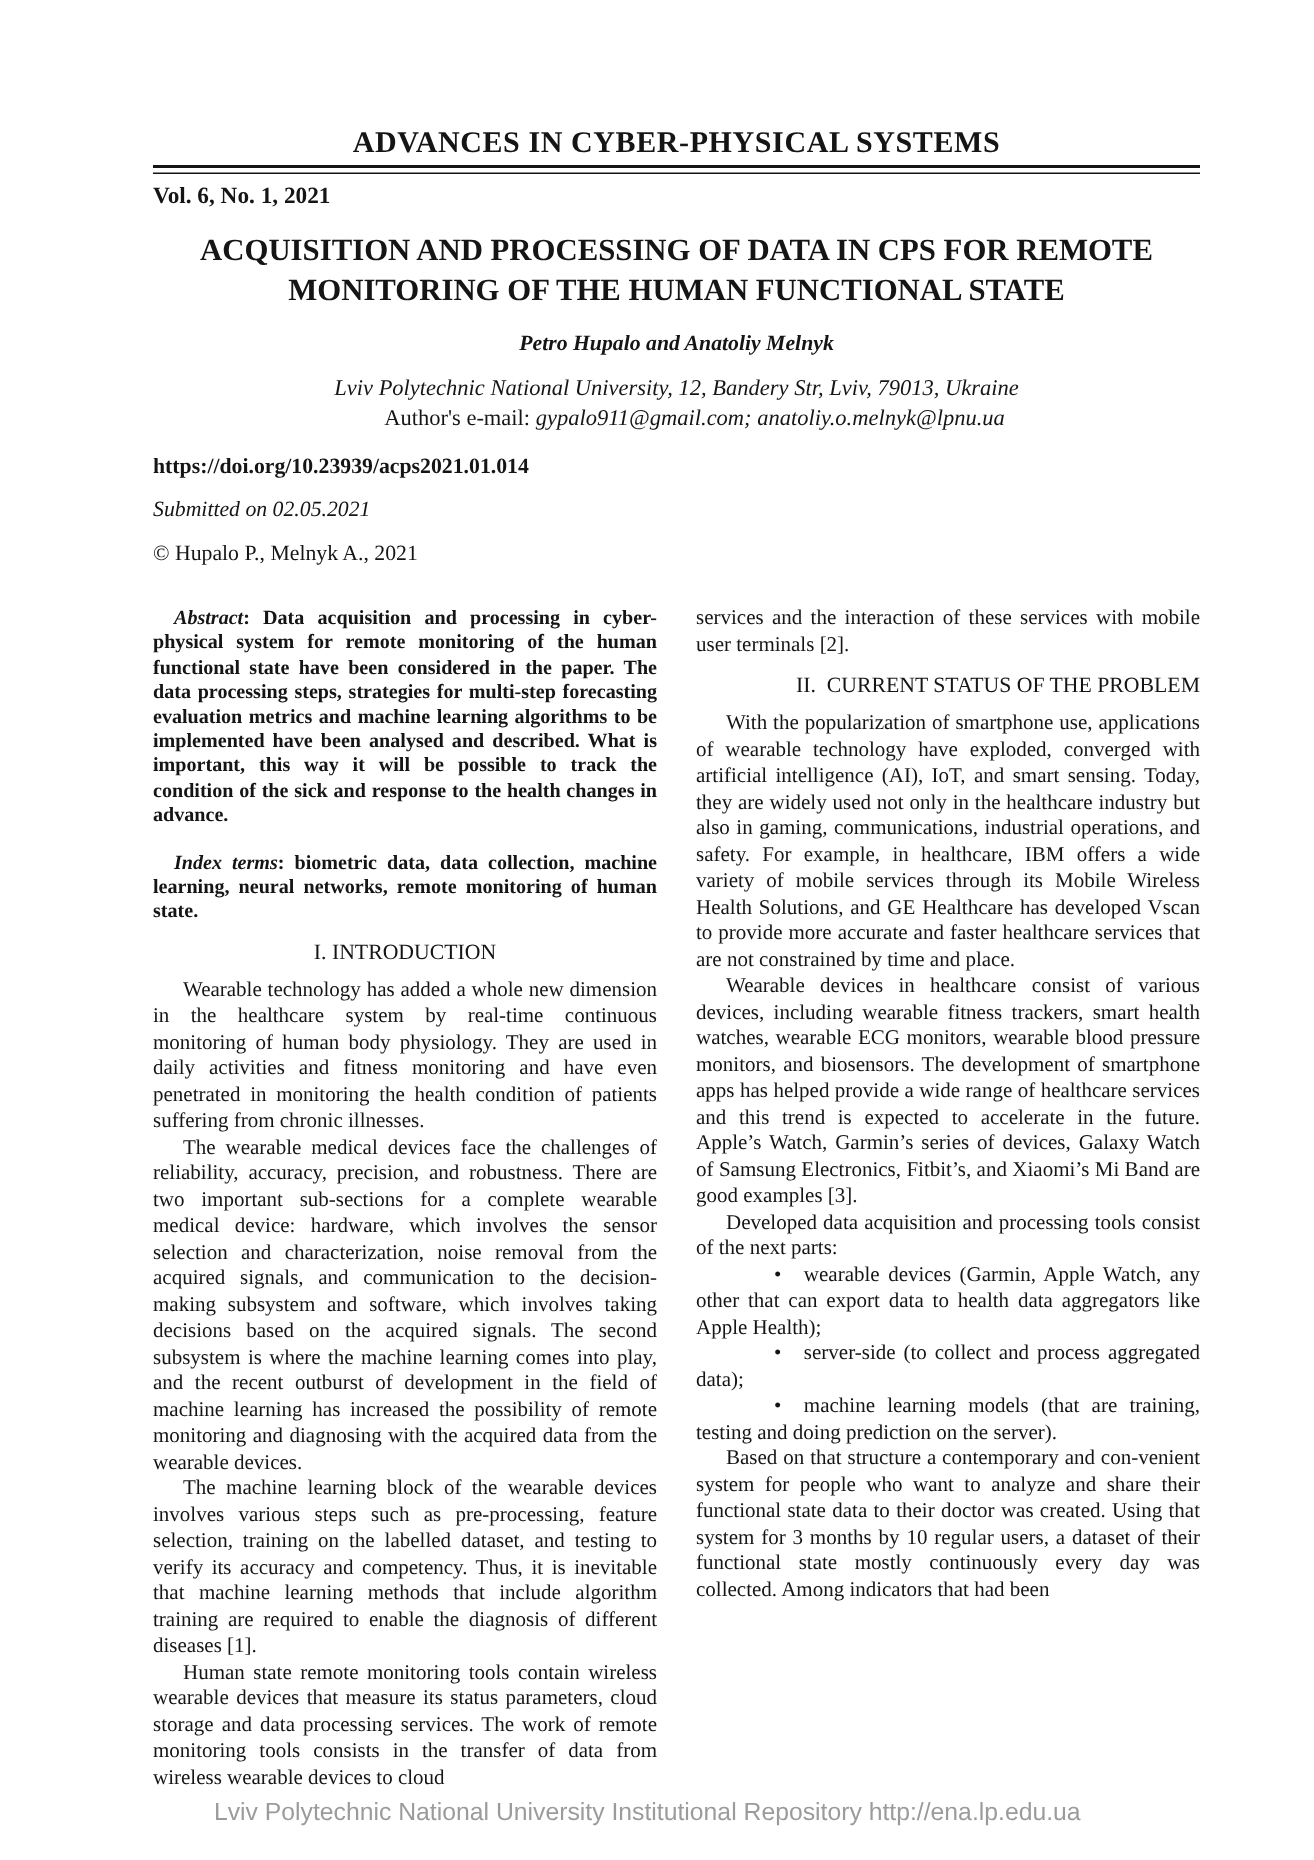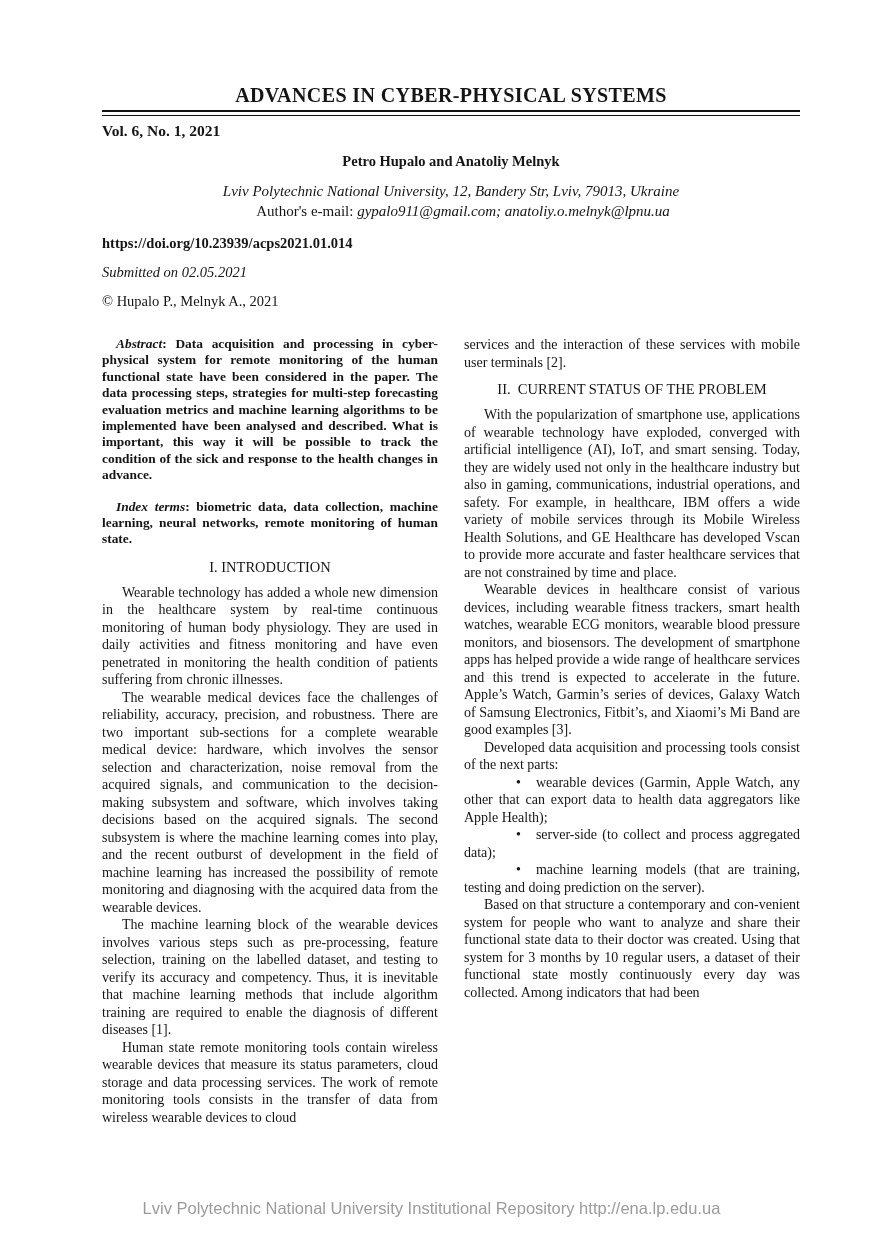--- a/index.html
+++ b/index.html
@@ -35,20 +35,21 @@
     margin:14px 0 0 0;
     text-align:center;
     font-weight:bold;
     font-size:20.5px;
     line-height:27px;
   }
   .authors {
     margin-top:13px;
     text-align:center;
     font-weight:bold;
+    font-style:italic;
     font-size:14.5px;
   }
   .affil-block {
     margin-top:11px;
     text-align:center;
     font-size:15px;
     line-height:19.5px;
   }
   .affiliation { font-style:italic;margin-top:12px; }
   .email-line .roman { font-style:normal;margin-left:24px; }
@@ -91,21 +92,21 @@
   .sec-heading {
     margin:11px 0 8px 0;
     font-weight:normal;
     font-size:14.5px;
     text-align:center;
   }
   .sec-heading-2 {
     margin:10px 0 8px 0;
     font-weight:normal;
     font-size:14.5px;
-    text-align:center;
+    text-align:right;
   }
   p.noindent { text-indent:0; }
   p.bullet { text-indent:26px; }
   p.bullet .bullet-dot {
     display:inline-block;
     padding-right:15px;
   }
   .repo-footer {
     position:absolute;
     left:0; right:13px;
@@ -118,20 +119,21 @@
 </style>
 </head>
 <body>
 
 <div class="page">
 
   <div class="journal-header">ADVANCES IN CYBER-PHYSICAL SYSTEMS</div>
   <div class="header-rule"></div>
   <div class="vol-line">Vol. 6, No. 1, 2021</div>
 
+  <h1 class="paper-title">ACQUISITION AND PROCESSING OF DATA IN CPS FOR REMOTE MONITORING OF THE HUMAN FUNCTIONAL STATE</h1>
 
   <div class="authors">Petro Hupalo and Anatoliy Melnyk</div>
 
   <div class="affil-block">
     <div class="affiliation">Lviv Polytechnic National University, 12, Bandery Str, Lviv, 79013, Ukraine</div>
     <div class="email-line"><span class="roman">Author's e-mail:</span><span class="ital"> gypalo911@gmail.com; anatoliy.o.melnyk@lpnu.ua</span></div>
   </div>
 
   <div class="doi-line">https://doi.org/10.23939/acps2021.01.014</div>
   <div class="submitted-line">Submitted on 02.05.2021</div>

